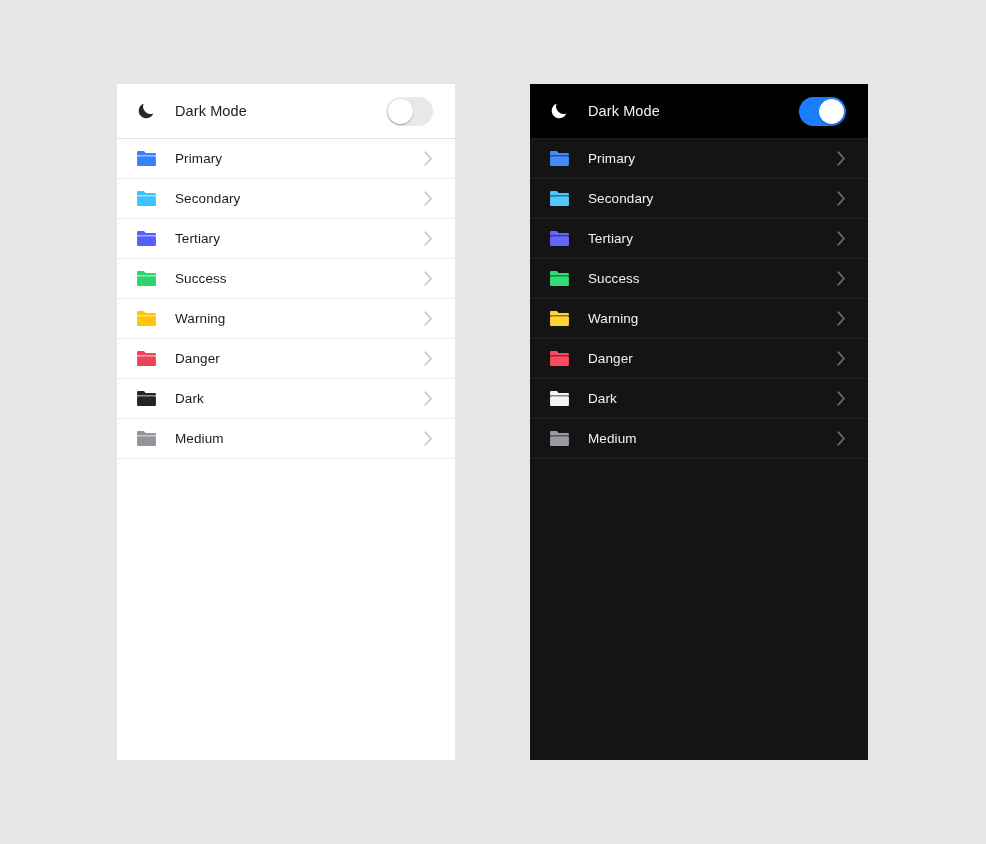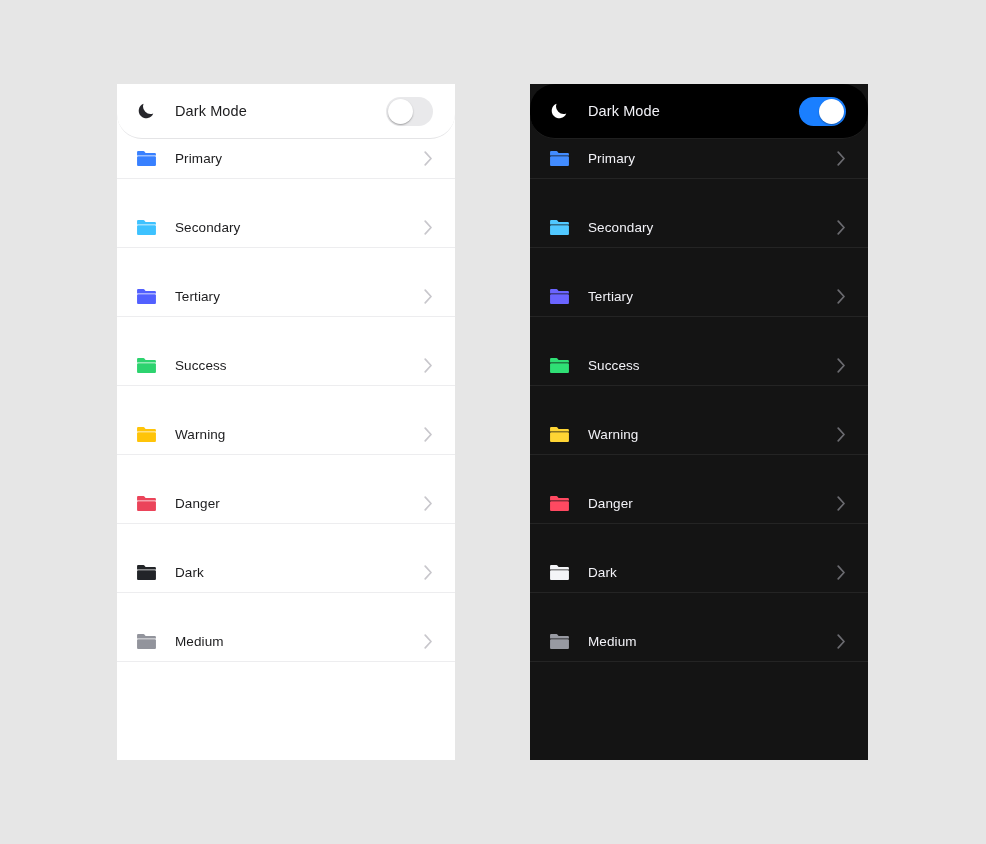--- a/index.html
+++ b/index.html
@@ -45,21 +45,20 @@
 
   
   .header-row {
     height: 55px;
     flex: 0 0 55px;
     display: flex;
     align-items: center;
     padding: 0 22px 0 0;
     box-sizing: border-box;
     position: relative;
-    border-radius: 25px;
   }
   .panel.light .header-row {
     background: #ffffff;
     border-bottom: 1px solid #e4e4e6;
   }
   .panel.dark .header-row {
     background: #000000;
     border-bottom: 1px solid #1f1f1f;
   }
 
@@ -112,21 +111,20 @@
     box-shadow: 0 1px 2px rgba(0,0,0,0.22), 0 1px 1px rgba(0,0,0,0.10);
   }
   .toggle.off .knob { left: 2px; }
   .toggle.on  .knob { left: 20px; }
 
   
   .list {
     flex: 0 0 auto;
     display: flex;
     flex-direction: column;
-    gap: 29px;
   }
   .panel.light .list { background: #ffffff; }
   .panel.dark  .list { background: #141414; }
 
   .list-row {
     height: 40px;
     flex: 0 0 40px;
     display: flex;
     align-items: center;
     padding: 0 22px 0 0;

